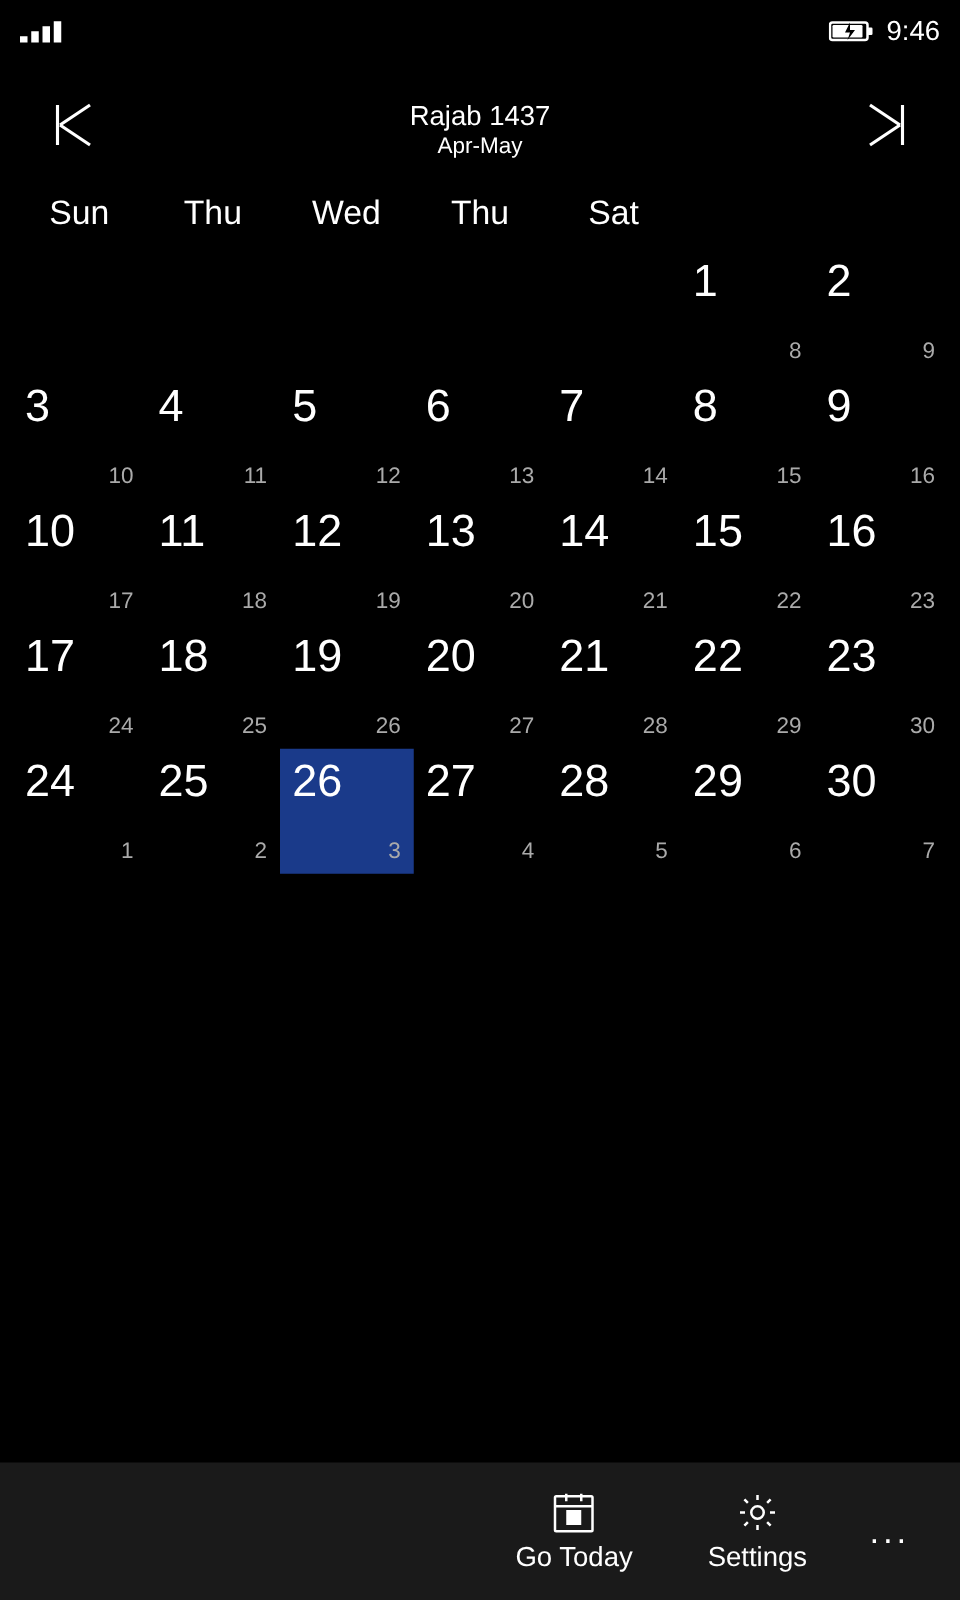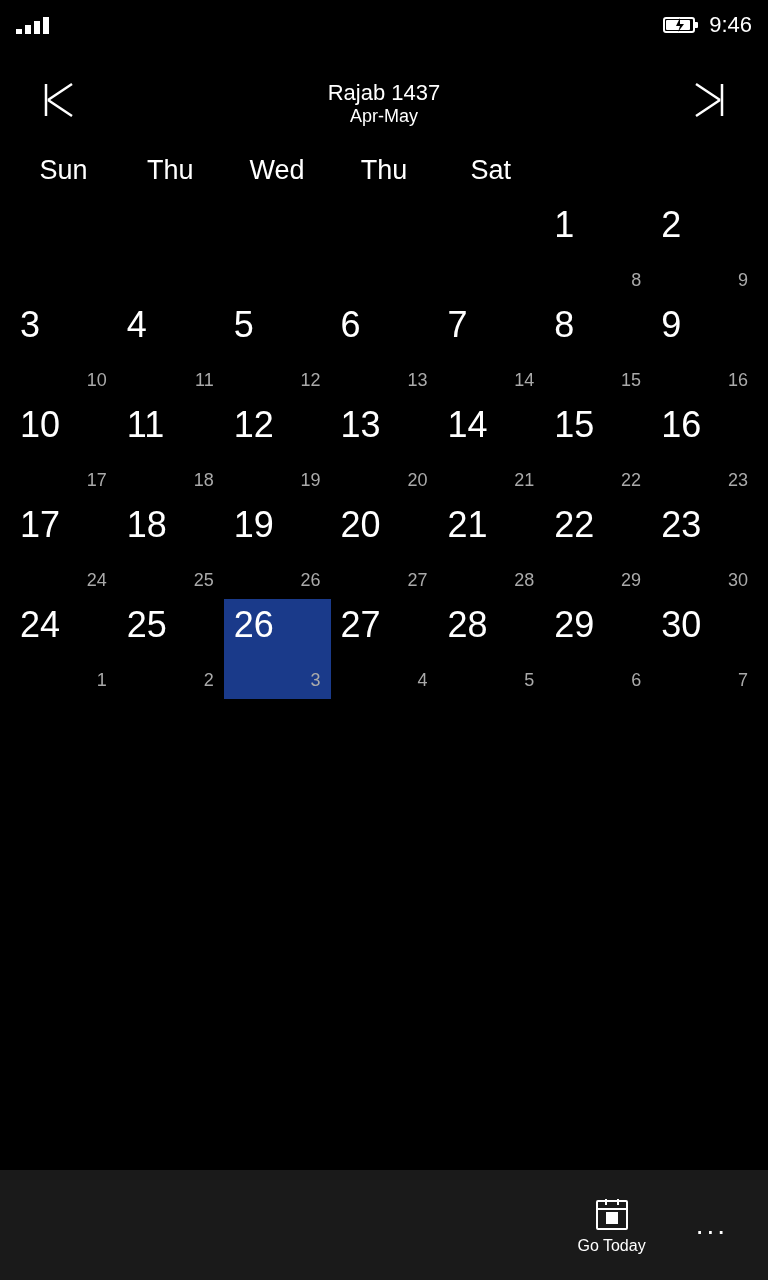--- a/index.html
+++ b/index.html
@@ -135,21 +135,21 @@
       display: flex;
       flex-direction: column;
       align-items: center;
       justify-content: center;
       gap: 5px;
       padding: 10px 30px;
       background: none;
       border: none;
       color: #fff;
       cursor: pointer;
-      font-size: 16px;
+      font-size: 22px;
     }
     .bottom-btn svg {
       width: 36px;
       height: 36px;
     }
     .more-btn {
       padding: 10px 20px;
       background: none;
       border: none;
       color: #fff;
@@ -254,16 +254,23 @@
   <button class="bottom-btn">
     <svg viewBox="0 0 36 36" fill="none" stroke="white" stroke-width="2">
       <rect x="3" y="5" width="30" height="28" rx="1"></rect>
       <line x1="3" y1="13" x2="33" y2="13"></line>
       <line x1="12" y1="3" x2="12" y2="9"></line>
       <line x1="24" y1="3" x2="24" y2="9"></line>
       <rect x="13" y="17" width="10" height="10" fill="white"></rect>
     </svg>
     <span>Go Today</span>
   </button>
+  <button class="bottom-btn">
+    <svg viewBox="0 0 36 36" fill="none" stroke="white" stroke-width="2">
+      <circle cx="18" cy="18" r="5"></circle>
+      <path d="M18 4v4M18 28v4M4 18h4M28 18h4M7.5 7.5l2.8 2.8M25.7 25.7l2.8 2.8M7.5 28.5l2.8-2.8M25.7 10.3l2.8-2.8"></path>
+    </svg>
+    <span>Settings</span>
+  </button>
   <button class="more-btn">
     <span>...</span>
   </button>
 </div>
 
 </body></html>

